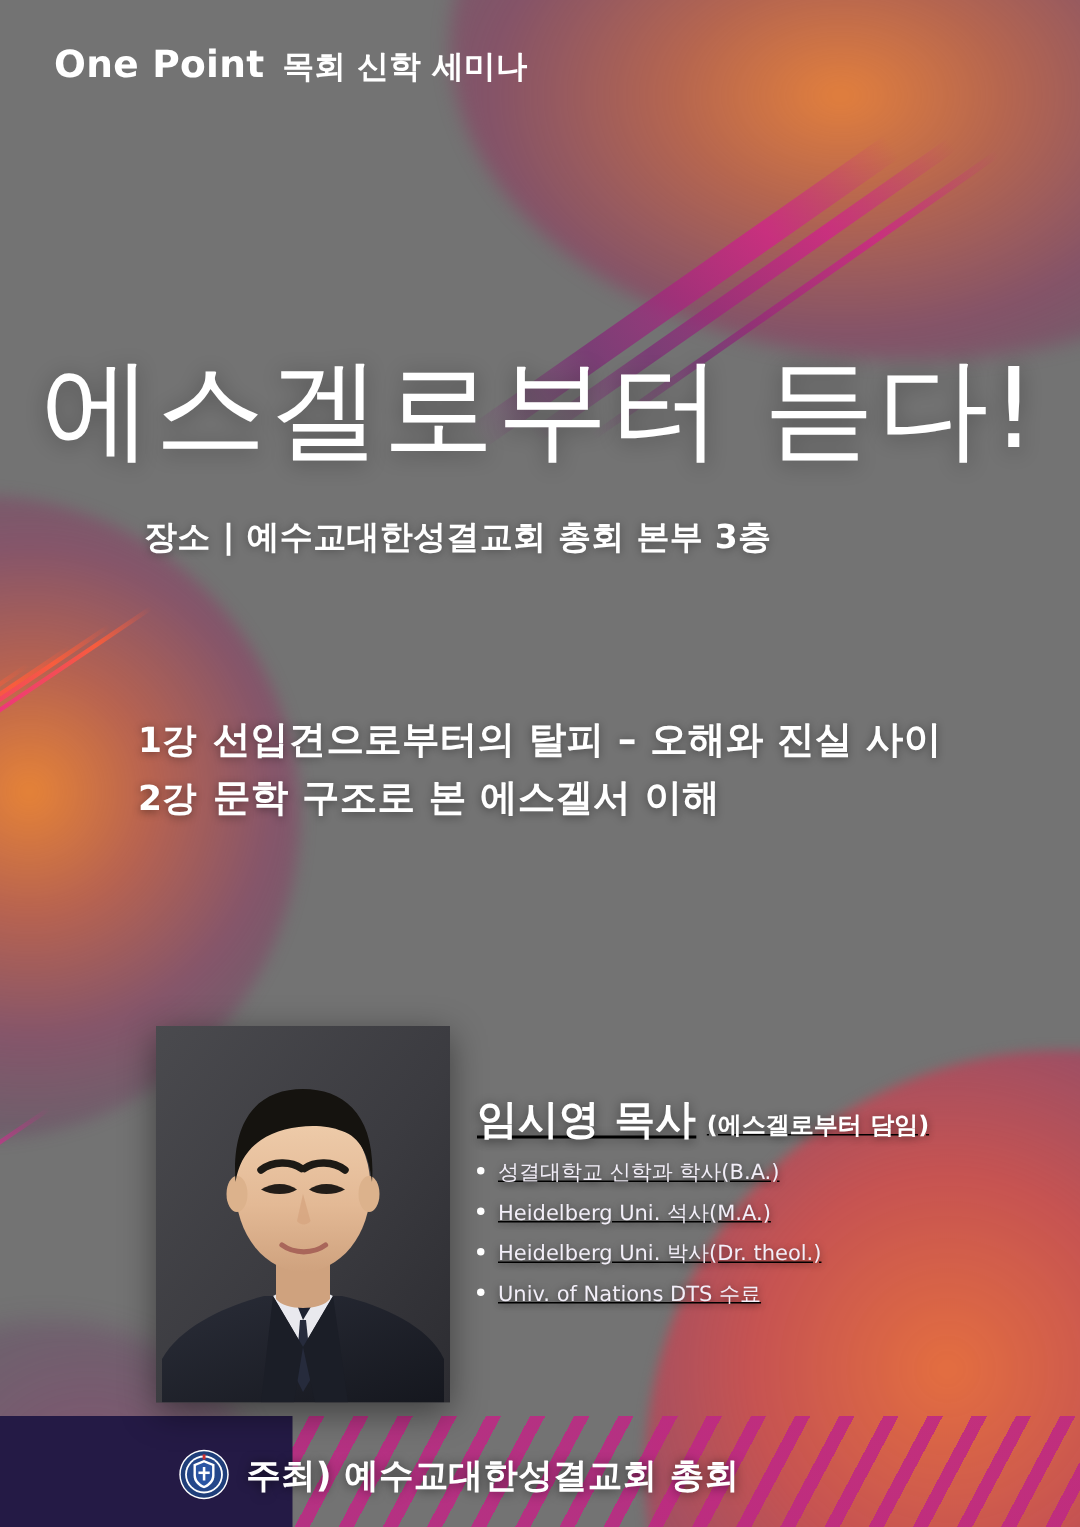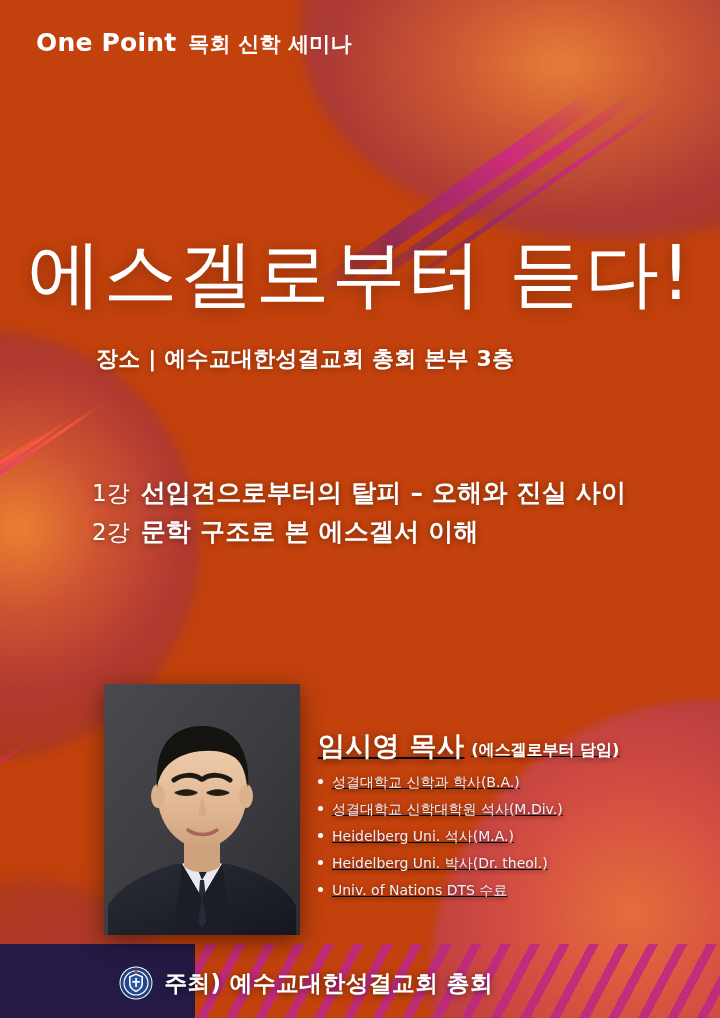--- a/index.html
+++ b/index.html
@@ -6,21 +6,21 @@
   * { margin:0; padding:0; box-sizing:border-box; }
   html, body {
     width:720px; height:1018px;
     background:#17102e;
     font-family:"DejaVu Sans","Liberation Sans",sans-serif;
     overflow:hidden;
   }
   #poster {
     position:relative;
     width:720px; height:1018px;
-    background:#c2410c;
+    background:#737373;
     overflow:hidden;
   }
 
   
   .glow { position:absolute; border-radius:50%; pointer-events:none; }
   #glow-topright {
     width:620px; height:420px;
     left:300px; top:-180px;
     background:radial-gradient(ellipse at 42% 58%,
        rgba(232,128,58,0.95) 0%,
@@ -146,21 +146,21 @@
   
   #lectures {
     position:absolute; left:92px; top:474px;
     z-index:6;
   }
   .lecture-row {
     display:flex; align-items:baseline; gap:11px;
     line-height:1.55; white-space:nowrap;
   }
   .lecture-no {
-    font-size:23px; font-weight:400; color:#ffffff;
+    font-size:23px; font-weight:700; color:#ffffff;
     text-shadow:0 1px 6px rgba(0,0,0,0.4);
   }
   .lecture-title {
     font-size:25px; font-weight:700; color:#ffffff;
     letter-spacing:0.2px;
     text-shadow:0 1px 6px rgba(0,0,0,0.4);
   }
 
   
   #portrait {
@@ -329,24 +329,20 @@
       <span id="speaker-name">임시영 목사</span>
       <span id="speaker-role">(에스겔로부터 담임)</span>
     </div>
     <ul id="credentials">
       <li>
         <span class="dot"></span>
         <span>성결대학교 신학과 학사(B.A.)</span>
       </li>
       <li>
         <span class="dot"></span>
-        <span>성결대학교 신학대학원 석사(M.Div.)</span>
-      </li>
-      <li>
-        <span class="dot"></span>
         <span>Heidelberg Uni. 석사(M.A.)</span>
       </li>
       <li>
         <span class="dot"></span>
         <span>Heidelberg Uni. 박사(Dr. theol.)</span>
       </li>
       <li>
         <span class="dot"></span>
         <span>Univ. of Nations DTS 수료</span>
       </li>

